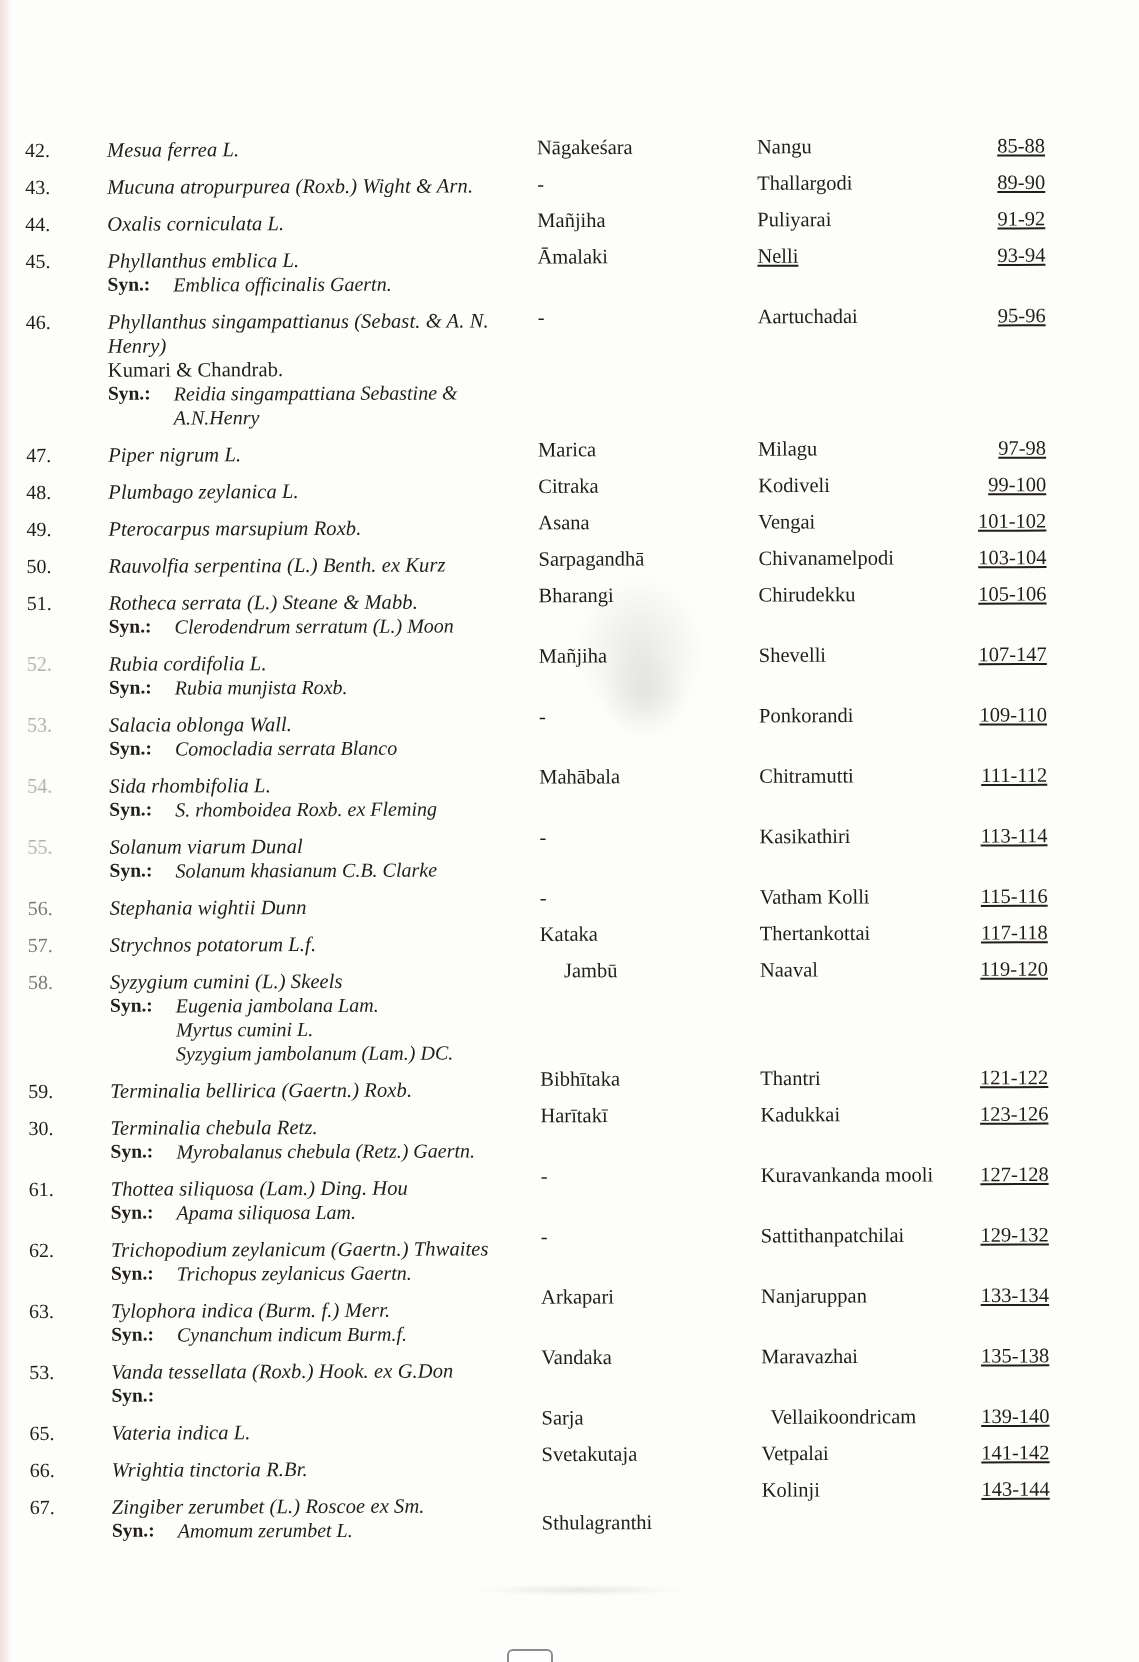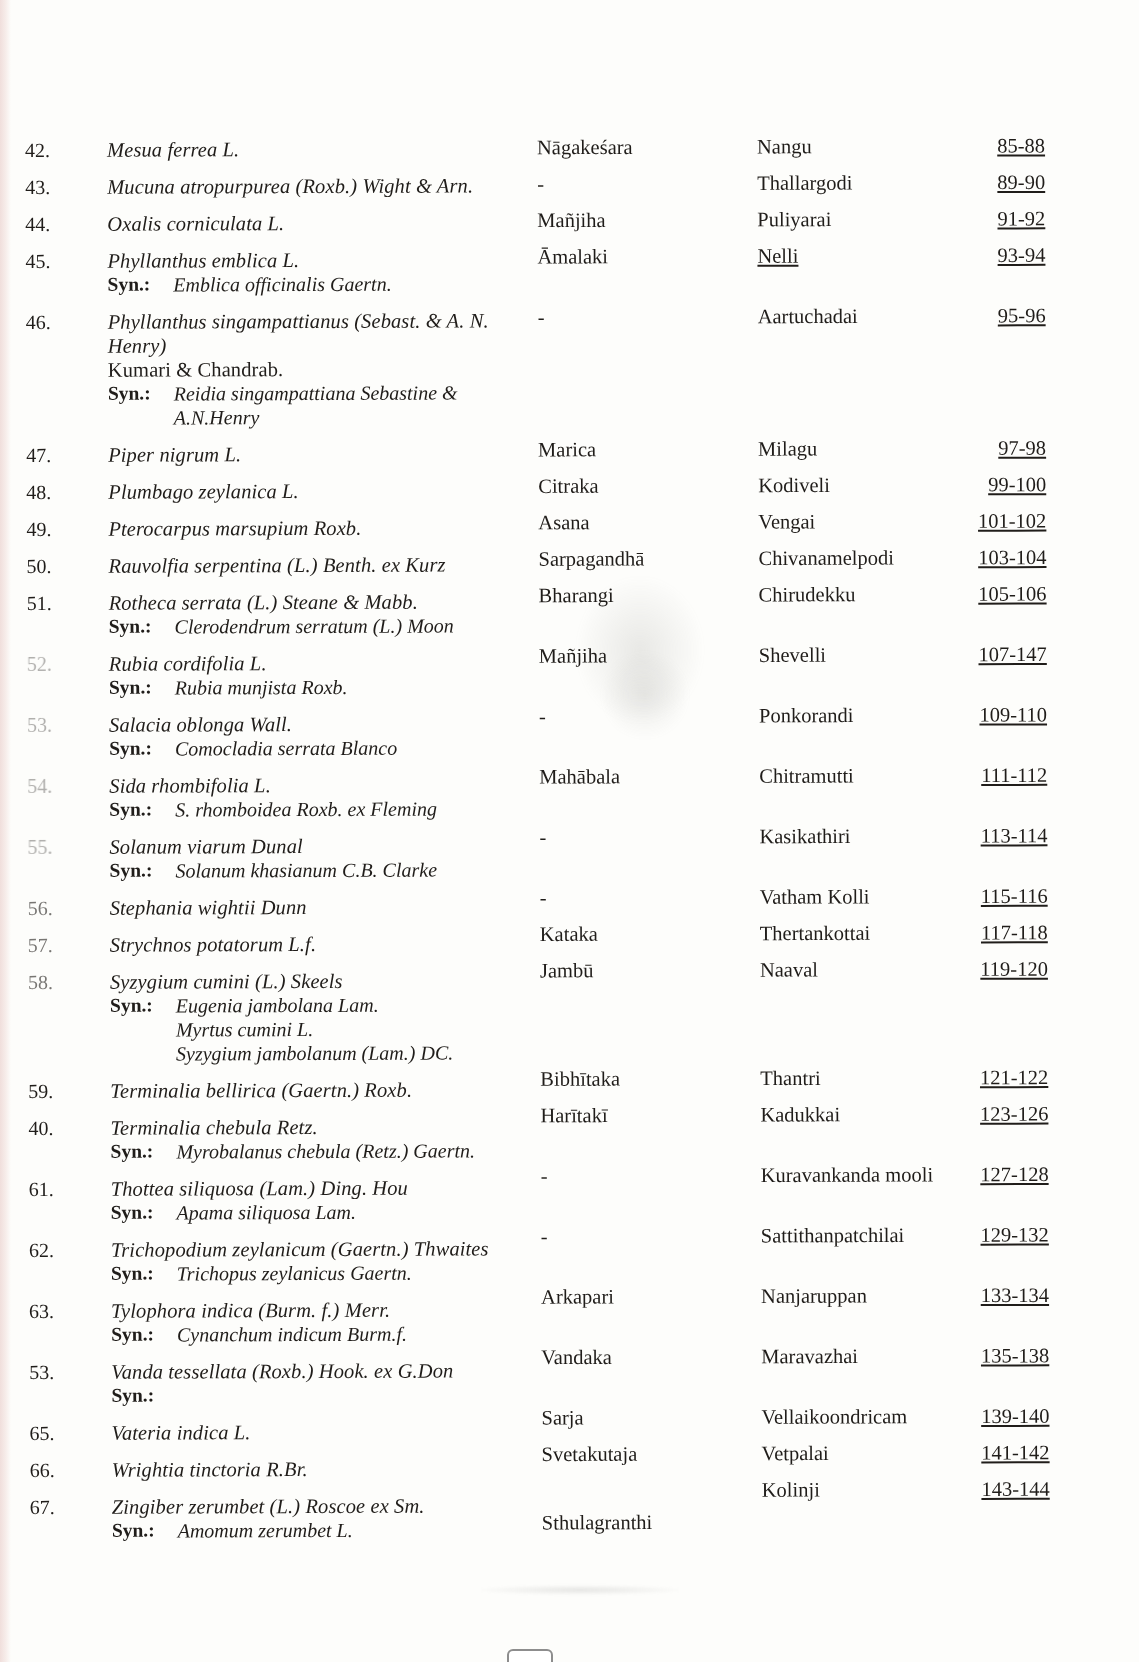--- a/index.html
+++ b/index.html
@@ -254,35 +254,35 @@
           <div class="bot-line">Syzygium cumini (L.) Skeels</div>
           <div class="syn">
             <span class="syn-label">Syn.:</span>
             <div class="syn-lines">
               <div class="syn-line">Eugenia jambolana Lam.</div>
               <div class="syn-line">Myrtus cumini L.</div>
               <div class="syn-line">Syzygium jambolanum (Lam.) DC.</div>
             </div>
           </div>
         </div>
-        <div class="c-skt" style="transform: translateY(-9.8px);">Jambū</div>
+        <div class="c-skt" style="transform: translateY(-9.8px); margin-left: 24px;">Jambū</div>
         <div class="c-tam" style="transform: translateY(-9.8px);">Naaval</div>
         <div class="c-pg" style="transform: translateY(-9.8px);">119-120</div>
       </div>
       <div class="row">
         <div class="c-num">59.</div>
         <div class="c-bot">
           <div class="bot-line">Terminalia bellirica (Gaertn.) Roxb.</div>
         </div>
         <div class="c-skt" style="transform: translateY(-10.35px);">Bibhītaka</div>
         <div class="c-tam" style="transform: translateY(-10.35px);">Thantri</div>
         <div class="c-pg" style="transform: translateY(-10.35px);">121-122</div>
       </div>
       <div class="row">
-        <div class="c-num">40.</div>
+        <div class="c-num">30.</div>
         <div class="c-bot">
           <div class="bot-line">Terminalia chebula Retz.</div>
           <div class="syn">
             <span class="syn-label">Syn.:</span>
             <div class="syn-lines">
               <div class="syn-line">Myrobalanus chebula (Retz.) Gaertn.</div>
             </div>
           </div>
         </div>
         <div class="c-skt" style="transform: translateY(-10.9px);">Harītakī</div>
@@ -345,21 +345,21 @@
         <div class="c-skt" style="transform: translateY(-13.1px);">Vandaka</div>
         <div class="c-tam" style="transform: translateY(-13.1px);">Maravazhai</div>
         <div class="c-pg" style="transform: translateY(-13.1px);">135-138</div>
       </div>
       <div class="row">
         <div class="c-num">65.</div>
         <div class="c-bot">
           <div class="bot-line">Vateria indica L.</div>
         </div>
         <div class="c-skt" style="transform: translateY(-13.65px);">Sarja</div>
-        <div class="c-tam" style="transform: translateY(-13.65px);">Vellaikoondricam</div>
+        <div class="c-tam" style="transform: translateY(-13.65px); margin-left: 9px;">Vellaikoondricam</div>
         <div class="c-pg" style="transform: translateY(-13.65px);">139-140</div>
       </div>
       <div class="row">
         <div class="c-num">66.</div>
         <div class="c-bot">
           <div class="bot-line">Wrightia tinctoria R.Br.</div>
         </div>
         <div class="c-skt" style="transform: translateY(-14.2px);">Svetakutaja</div>
         <div class="c-tam" style="transform: translateY(-14.2px);">Vetpalai</div>
         <div class="c-pg" style="transform: translateY(-14.2px);">141-142</div>

